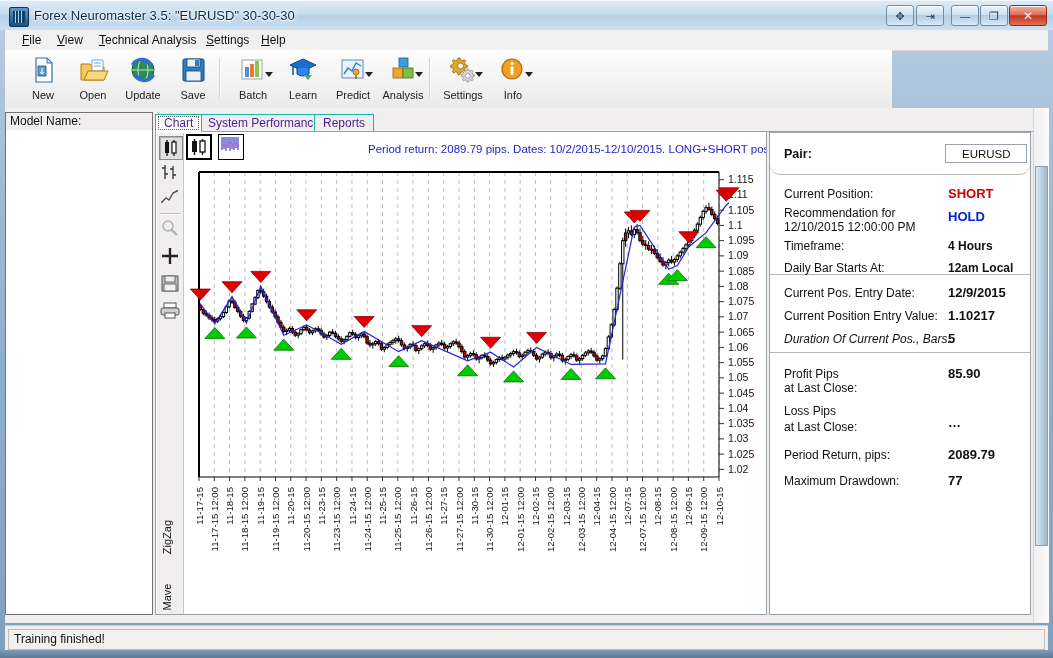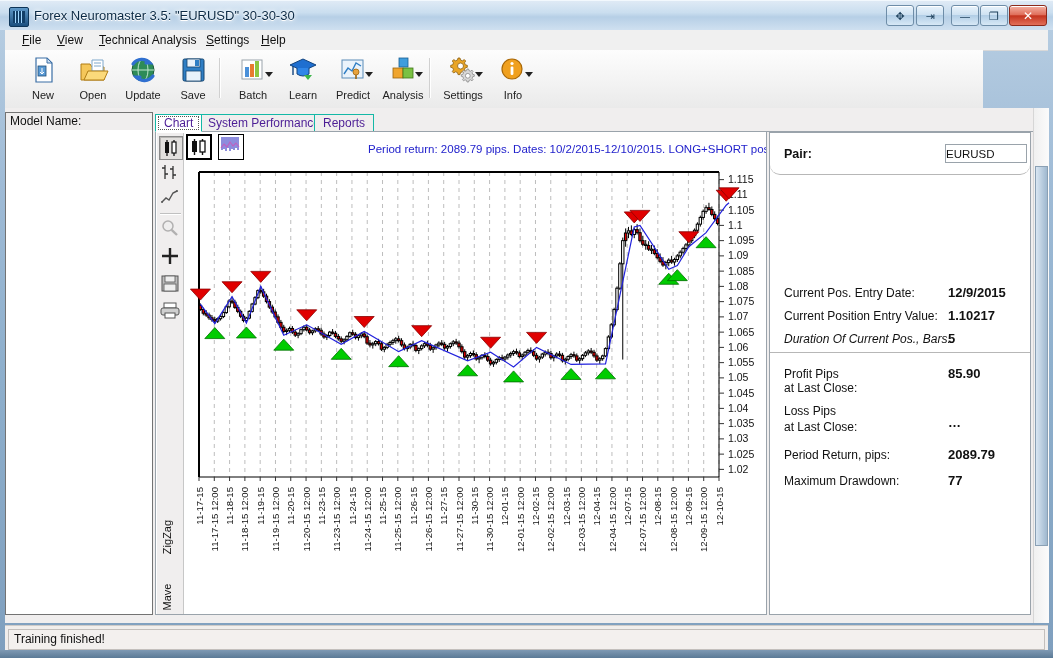--- a/index.html
+++ b/index.html
@@ -56,21 +56,21 @@
     position:absolute;left:5px;top:30px;width:1043px;height:20px;
     background:#f0f0f0;border-bottom:1px solid #d8d8d8;
   }
   .menu-item{
     position:absolute;top:2px;height:16px;line-height:16px;
     padding:0 7px;font-size:12px;color:#111;white-space:nowrap;cursor:default;
   }
   .menu-item u{text-decoration:underline;}
   
   #toolbar{
-    position:absolute;left:5px;top:50px;width:978px;height:58px;
+    position:absolute;left:5px;top:50px;width:887px;height:58px;
     background:linear-gradient(to bottom,#fdfdfd 0%,#f4f4f4 50%,#eaeaea 100%);
     border-bottom:1px solid #c8c8c8;
   }
   .tool{
     position:absolute;top:4px;width:52px;height:50px;text-align:center;cursor:default;
   }
   .tool .ic{position:relative;display:inline-block;width:34px;height:30px;margin-top:1px;}
   .tool .lbl{display:block;font-size:11px;color:#222;margin-top:1px;}
   .tsep{position:absolute;top:8px;width:1px;height:40px;background:#d0d0d0;border-right:1px solid #fff;}
   .caret{position:absolute;right:-3px;bottom:8px;width:0;height:0;border-left:4px solid transparent;border-right:4px solid transparent;border-top:5px solid #222;}
@@ -134,21 +134,21 @@
     background:#fff;border:1px solid #9aa3ab;box-sizing:border-box;
   }
   .igrp{position:absolute;left:0;width:260px;border-bottom:1px solid #b7b7b7;box-sizing:border-box;}
   .ilab{position:absolute;font-size:12px;color:#111;white-space:nowrap;}
   .ival{position:absolute;font-size:12px;color:#111;font-weight:bold;white-space:nowrap;}
   .ival.red{color:#d10000;}
   .ival.blue{color:#0025c9;}
   #pairinput{
     position:absolute;left:175px;top:11px;width:82px;height:19px;
     border:1px solid #9aa3ab;background:#fff;box-sizing:border-box;
-    font-size:11.5px;color:#111;line-height:18px;padding-left:0;
+    font-size:11.5px;color:#111;line-height:18px;padding-left:16px;
   }
   
   #vscroll{
     position:absolute;left:1028px;top:0px;width:15px;height:515px;
     background:linear-gradient(to right,#f0f0f0,#fbfbfb);border-left:1px solid #d6d6d6;
   }
   #vthumb{
     position:absolute;left:1px;top:58px;width:13px;height:380px;
     background:linear-gradient(to right,#d9e6f2,#9fb8cf);border:1px solid #8aa0b4;box-sizing:border-box;
   }
@@ -991,20 +991,34 @@
       </div>
     </div>
 
     <div id="infopanel">
 
       <div class="igrp" style="top:0px;height:42px;border-radius:10px;">
         <div class="ilab" style="left:14px;top:14px;font-weight:bold;font-size:12.5px;">Pair:</div>
         <div id="pairinput">EURUSD</div>
       </div>
 
+      <div class="igrp" style="top:42px;height:100px;">
+        <div class="ilab" style="left:14px;top:12px;">Current Position:</div>
+        <div class="ival red" style="left:178px;top:11px;font-size:13px;">SHORT</div>
+
+        <div class="ilab" style="left:14px;top:31px;line-height:14px;white-space:pre;">Recommendation for
+12/10/2015 12:00:00 PM</div>
+        <div class="ival blue" style="left:178px;top:34px;font-size:13px;">HOLD</div>
+
+        <div class="ilab" style="left:14px;top:64px;">Timeframe:</div>
+        <div class="ival" style="left:178px;top:64px;">4 Hours</div>
+
+        <div class="ilab" style="left:14px;top:86px;">Daily Bar Starts At:</div>
+        <div class="ival" style="left:178px;top:86px;">12am Local</div>
+      </div>
 
       <div class="igrp" style="top:142px;height:78px;">
         <div class="ilab" style="left:14px;top:11px;">Current Pos. Entry Date:</div>
         <div class="ival" style="left:178px;top:10px;font-size:13px;">12/9/2015</div>
 
         <div class="ilab" style="left:14px;top:34px;">Current Position Entry Value:</div>
         <div class="ival" style="left:178px;top:33px;font-size:13px;">1.10217</div>
 
         <div class="ilab" style="left:14px;top:57px;font-style:italic;">Duration Of Current Pos., Bars:</div>
         <div class="ival" style="left:178px;top:56px;font-size:13px;">5</div>

